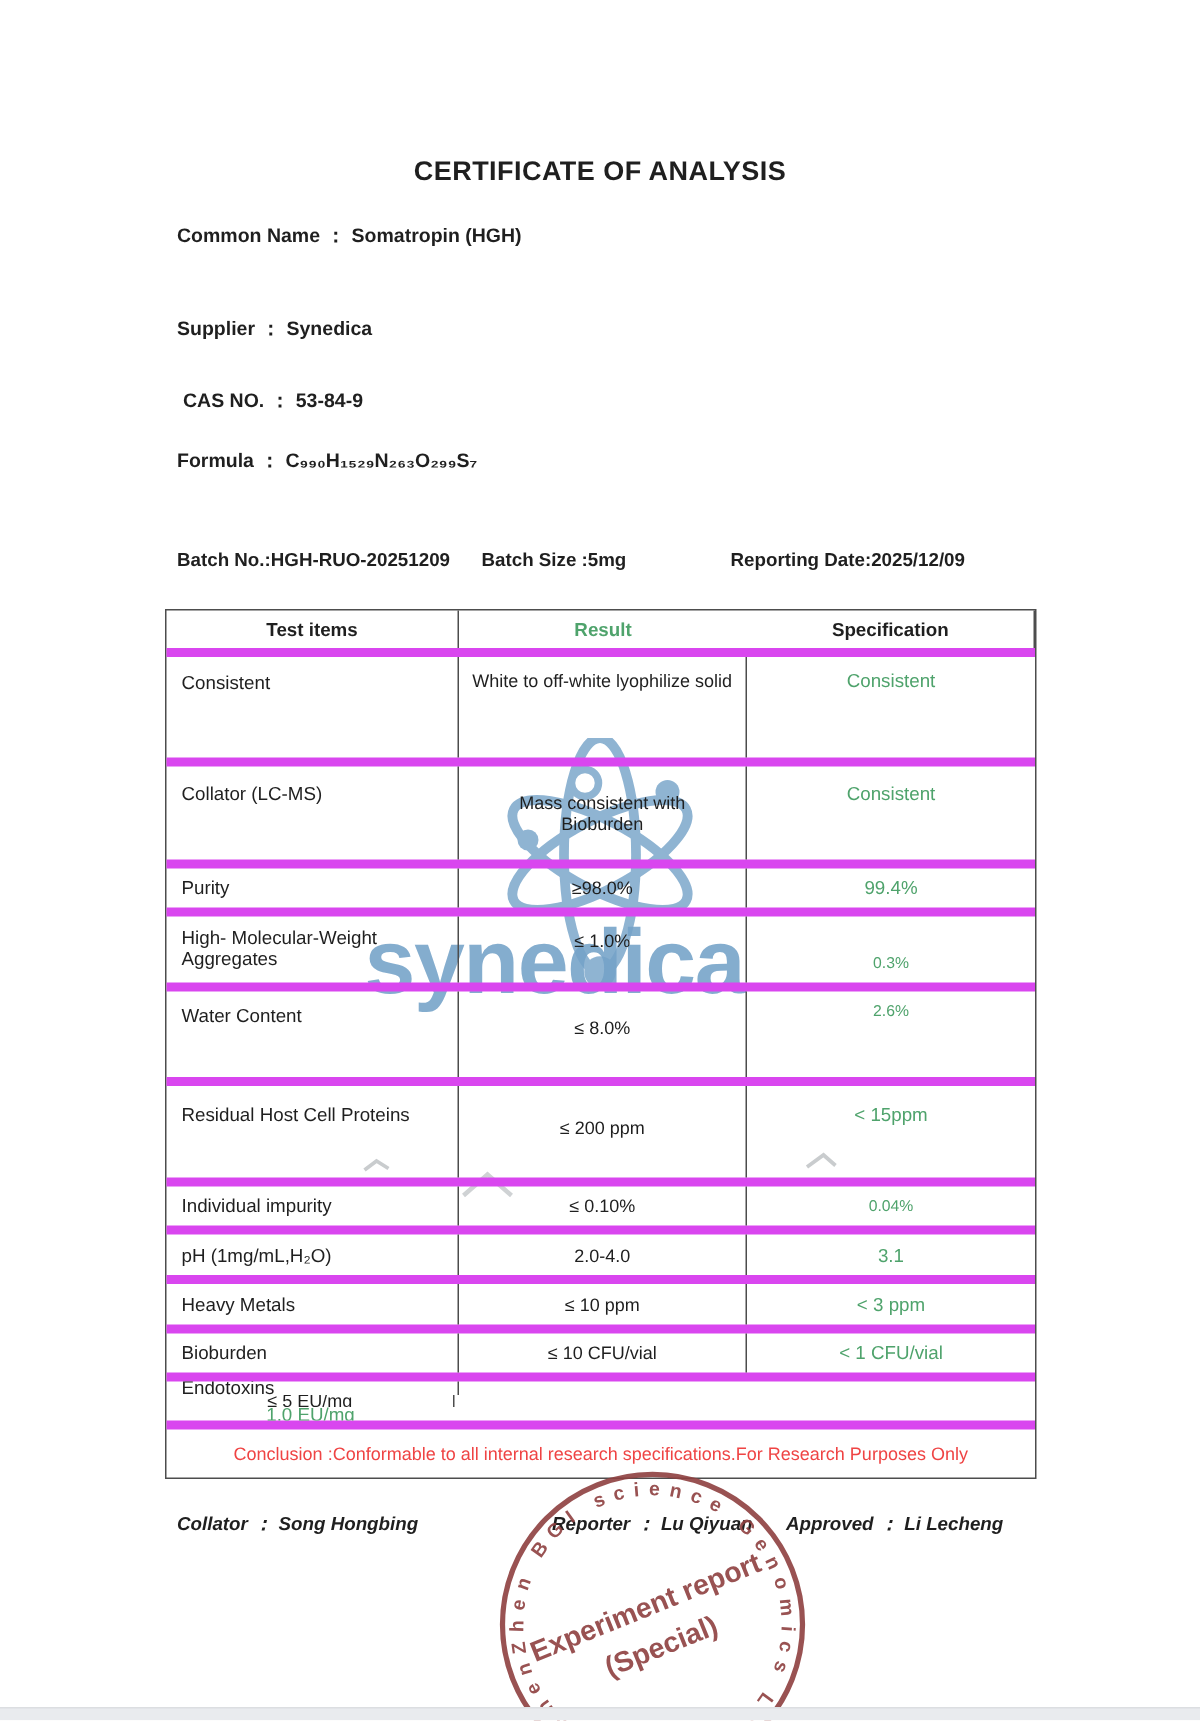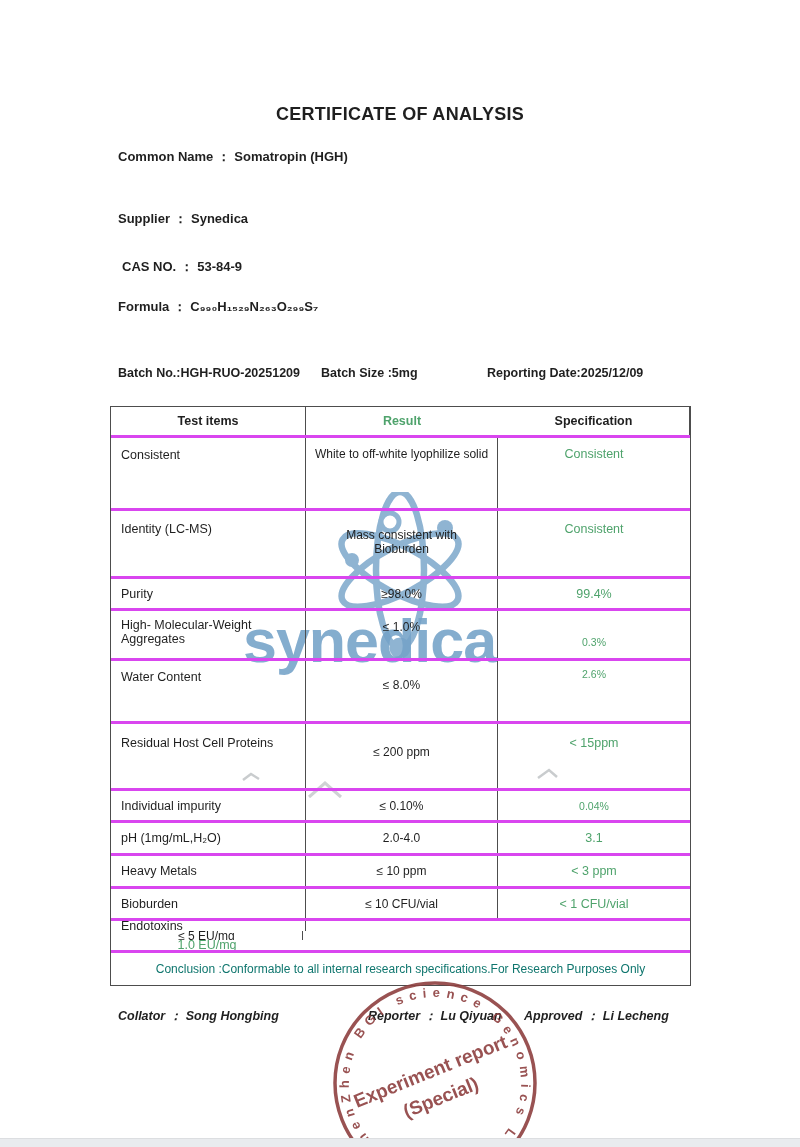--- a/index.html
+++ b/index.html
@@ -29,32 +29,32 @@
     position:absolute; left:243px; top:606px; width:320px;
     font-size:61px; font-weight:bold; letter-spacing:-1px;
     color:var(--wm-blue); opacity:.88; pointer-events:none;
   }
 
   
   .coa-table {
     position:absolute; left:110px; top:406px; width:581px;
     border:1px solid #4d4d4d; background:transparent; z-index:3;
   }
-  .t-row { display:flex; border-bottom:3px solid #d946ef; }
+  .t-row { display:flex; border-bottom:6px solid #d946ef; }
   .t-row:last-child { border-bottom:none; }
   .t-cell { overflow:hidden; font-size:12.5px; }
   .t-cell.c0 { width:195px; border-right:1px solid #4d4d4d; padding-left:10px; text-align:left; }
   .t-cell.c1 { width:192px; border-right:1px solid #4d4d4d; text-align:center; white-space:nowrap; font-size:12px; }
   .t-cell.c2 { width:192px; text-align:center; color:var(--green); }
   .t-cell.center { display:flex; flex-direction:column; justify-content:center; }
   .t-head .t-cell { font-weight:bold; text-align:center !important; padding-left:0 !important;
                     display:flex; align-items:center; justify-content:center; font-size:12.5px; }
   .t-small { font-size:10.5px; }
   .t-conclusion { height:32px; display:flex; align-items:center; justify-content:center;
-                  font-size:12px; color:#0f766e; }
+                  font-size:12px; color:#ef4444; }
 
   
   .coa-table { background:transparent; }
 
   .artifacts { position:absolute; left:0; top:0; z-index:2; pointer-events:none; }
 
   
   .sig { position:absolute; top:1008px; font-size:12.5px; font-weight:bold; white-space:nowrap; z-index:4;font-style:italic; }
   .s-collator { left:118px; }
   .s-reporter { left:368px; }
@@ -126,21 +126,21 @@
         <div class="t-cell c0 center">Test items</div>
         <div class="t-cell c2 center">Result</div>
         <div class="t-cell c1 center">Specification</div>
       </div>
       <div class="t-row" style="height: 73px;">
         <div class="t-cell c0" style="padding-top: 10px;">Consistent</div>
         <div class="t-cell c1" style="padding-top: 9px;">White to off-white lyophilize solid</div>
         <div class="t-cell c2" style="padding-top: 9px;">Consistent</div>
       </div>
       <div class="t-row" style="height: 68px;">
-        <div class="t-cell c0" style="padding-top: 11px;">Identity (LC-MS)</div>
+        <div class="t-cell c0" style="padding-top: 11px;">Collator (LC-MS)</div>
         <div class="t-cell c1" style="padding-top: 17px;">
           <div>Mass consistent with</div>
           <div>Bioburden</div>
         </div>
         <div class="t-cell c2" style="padding-top: 11px;">Consistent</div>
       </div>
       <div class="t-row" style="height: 32px;">
         <div class="t-cell c0 center">Purity</div>
         <div class="t-cell c1 center">≥98.0%</div>
         <div class="t-cell c2 center">99.4%</div>

